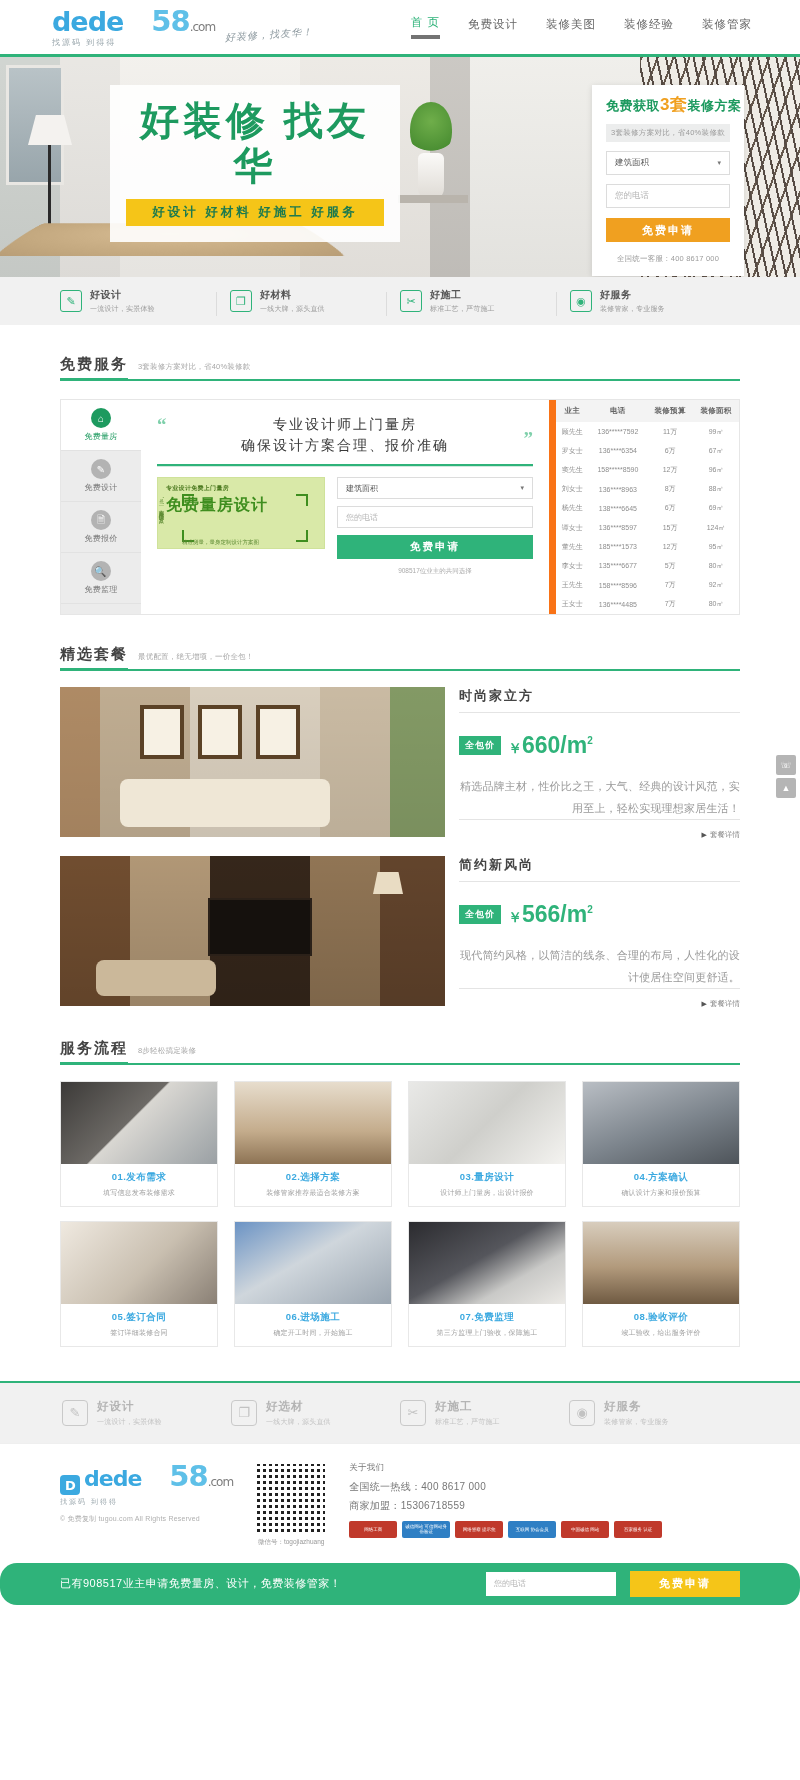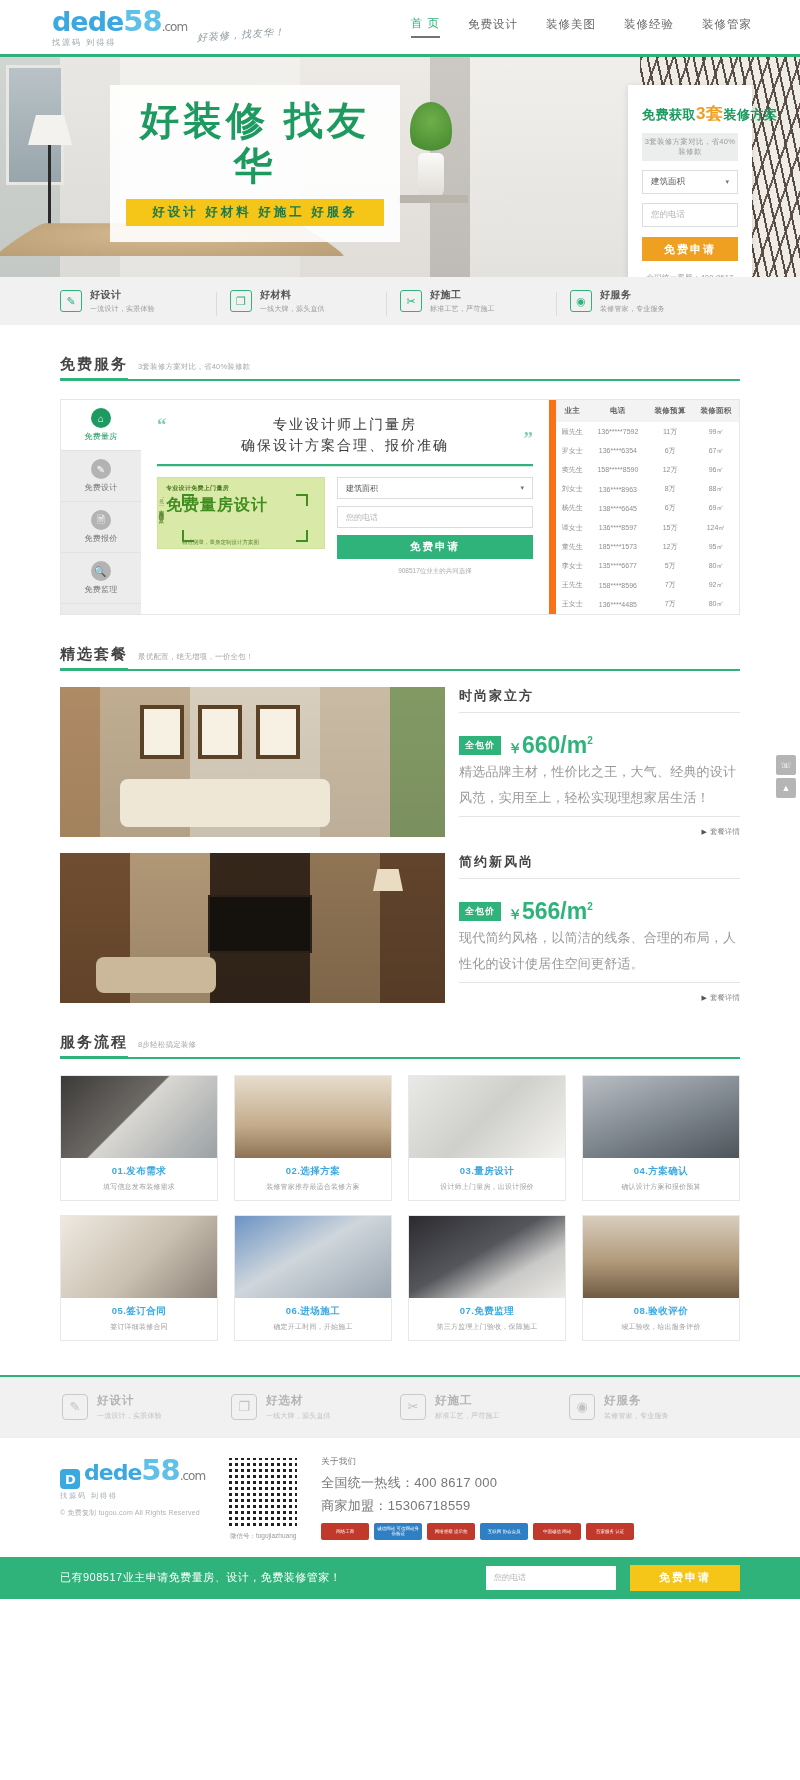--- a/index.html
+++ b/index.html
@@ -24,36 +24,36 @@
   }
   .logo-wrap { display: flex; align-items: flex-end; gap: 10px; }
   .logo-main {
     font-family: "DejaVu Sans", sans-serif;
     font-size: 27px;
     font-weight: bold;
     letter-spacing: -1px;
     line-height: 1;
   }
   .logo-dede { color: #3ba9e0; }
-  .logo-58 { color: #5fc0e8; font-size: 29px; }
+  .logo-58 { color: #5fc0e8; font-size: 29px; margin-left: 28px; }
   .logo-com { color: #7d7d7d; font-size: 12px; font-weight: normal; }
   .logo-sub {
     font-size: 8px; color: #9aa7ad; letter-spacing: 2px;
     margin-top: 1px;
   }
   .logo-slogan {
     font-size: 10px; color: #8e9aa0; font-style: italic;
     transform: rotate(-4deg); margin-bottom: 6px; letter-spacing: 1px;
   }
   .nav { margin-left: auto; display: flex; gap: 28px; align-items: center; }
   .nav-item {
     font-size: 11.5px; color: #666; cursor: pointer;
     padding-bottom: 5px; letter-spacing: 1px; white-space: nowrap;
   }
-  .nav-item.active { color: #2fb37a; border-bottom: 2px solid #737373; }
+  .nav-item.active { color: #2fb37a; border-bottom: 4px solid #737373; }
 
   
   .hero {
     height: 220px; position: relative; overflow: hidden;
     background: linear-gradient(180deg,#e7e5e2 0%, #ddd9d4 100%);
   }
   .hero-room {
     position: absolute; inset: 0;
     background:
       linear-gradient(180deg, rgba(255,255,255,0.05), rgba(0,0,0,0.05)),
@@ -119,22 +119,22 @@
     letter-spacing: 4px; line-height: 1.15;
     text-shadow: 1px 1px 0 rgba(255,255,255,.9);
   }
   .hero-tags {
     margin-top: 10px; background: #f5c518; color: #1d7a4e;
     font-size: 12.5px; font-weight: bold; letter-spacing: 3px;
     padding: 5px 0;
   }
 
   .hero-form {
-    position: absolute; right: 48px; top: 28px;
-    width: 124px; background: #fff; padding: 17px 14px 12px;
+    position: absolute; right: 56px; top: 28px;
+    width: 152px; background: #fff; padding: 8px 14px 12px;
     box-shadow: 0 1px 6px rgba(0,0,0,.12);
   }
   .hf-title {
     font-size: 13px; font-weight: bold; color: #1d9a5f;
     text-align: center; letter-spacing: .5px; white-space: nowrap;
   }
   .hf-title .num { color: #f0a020; font-size: 17px; }
   .hf-sub {
     margin-top: 8px; background: #eceded; color: #9b9b9b;
     font-size: 7.5px; text-align: center; padding: 4px 0; letter-spacing: .3px;
@@ -304,22 +304,23 @@
   }
   .pkg-price { margin-top: 19px; display: flex; align-items: center; gap: 7px; }
   .pkg-badge {
     background: #2fb37a; color: #fff; font-size: 9px; font-weight: bold;
     padding: 3px 6px; letter-spacing: 1px; flex: none;
   }
   .pkg-amt { font-size: 23px; color: #2fb37a; font-weight: bold; letter-spacing: 0; }
   .pkg-amt .yen { font-size: 14px; }
   .pkg-amt .sup { font-size: 10px; vertical-align: super; }
   .pkg-desc {
-    font-size: 13px; color: #999; line-height: 2;
+    margin-top: 16px; font-size: 11px; color: #999; line-height: 2;
     letter-spacing: .2px;
+    text-align: right;
   }
   .pkg-more {
     margin-top: auto; padding-top: 10px; border-top: 1px solid #e4e4e4;
     text-align: right; font-size: 7.5px; color: #888; cursor: pointer;
   }
   .pkg-more .tri { color: #555; font-size: 7px; margin-right: 3px; }
 
   
   .proc-grid {
     margin-top: 16px; display: grid;
@@ -376,32 +377,32 @@
   .qr-inner {
     width: 100%; height: 100%;
     background:
       repeating-linear-gradient(0deg,#111 0 3px, #fff 3px 6px),
       repeating-linear-gradient(90deg,#111 0 3px, #fff 3px 6px);
     background-blend-mode: screen;
   }
   .qr-cap { font-size: 6.5px; color: #999; text-align: center; margin-top: 4px; }
   .f-col { flex: none; }
   .f-h { font-size: 8.5px; color: #777; margin-bottom: 6px; letter-spacing: .3px; }
-  .f-l { font-size: 13px; color: #777; margin-bottom: 5px; letter-spacing: .3px; }
+  .f-l { font-size: 10px; color: #777; margin-bottom: 5px; letter-spacing: .3px; }
   .f-certs { display: flex; gap: 5px; margin-top: 8px; }
   .cert {
     width: 48px; height: 17px; border-radius: 2px; color: #fff;
     font-size: 4.5px; display: flex; align-items: center;
     justify-content: center; text-align: center; line-height: 1.2; padding: 0 2px;
   }
 
   
   .bottombar {
     background: #2fb37a; height: 42px; display: flex; align-items: center;
-    padding: 0 60px; gap: 14px;
+    padding: 0 60px; gap: 14px; border-radius: 17px;
   }
   .bb-text { color: #fff; font-size: 11px; letter-spacing: .5px; flex: 1; }
   .bb-input {
     width: 130px; height: 24px; background: #fff; border: 0;
     font-size: 8px; color: #b6b6b6; display: flex; align-items: center; padding: 0 8px;
   }
   .bb-btn {
     width: 110px; height: 26px; background: #f5c518; color: #fff;
     font-size: 11px; font-weight: bold; letter-spacing: 2px;
     display: flex; align-items: center; justify-content: center; cursor: pointer;

